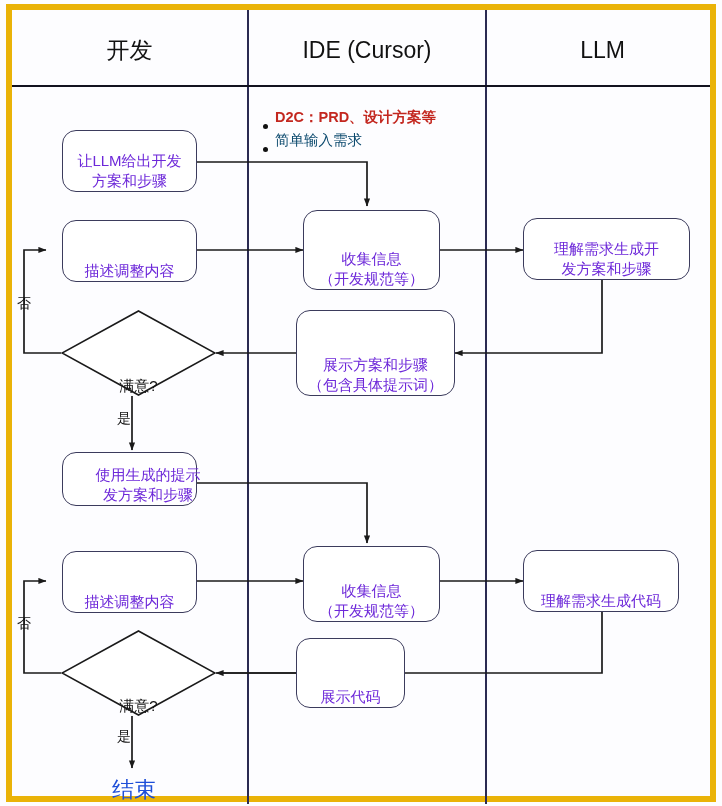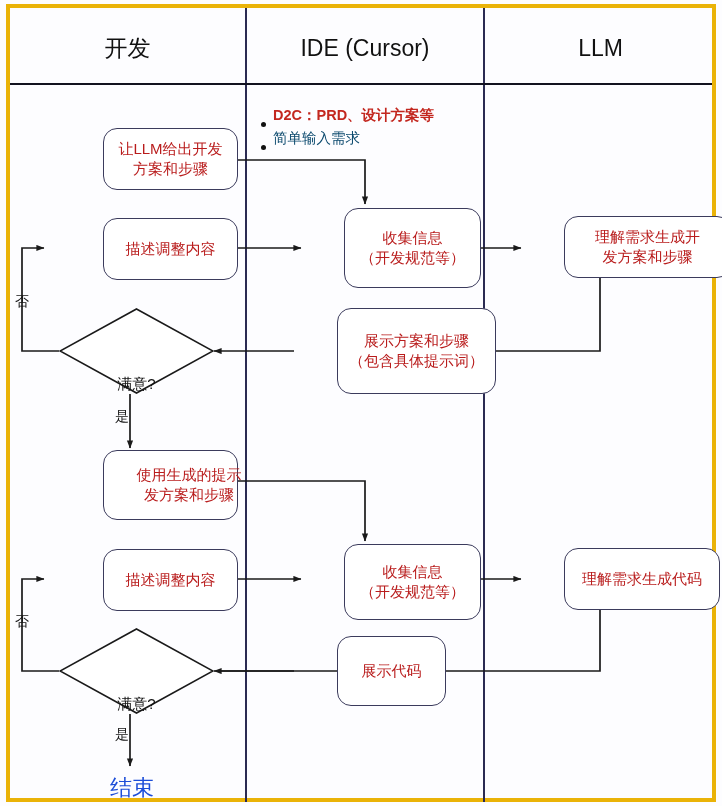--- a/index.html
+++ b/index.html
@@ -7,41 +7,40 @@
   #stage{
     position:relative;
     width:722px;height:806px;
     background:#fdfdff;
     box-sizing:border-box;
     overflow:hidden;
   }
   #frame{
     position:absolute;left:6px;top:4px;
     width:710px;height:798px;
-    border:4px solid #eab308;
+    border:6px solid #eab308;
     box-sizing:border-box;
     background:#fdfdff;
   }
   .vdiv{position:absolute;top:0;width:2px;background:#2b2b52;}
   .hdiv{position:absolute;left:0;right:0;height:2px;background:#12121f;}
   .colhead{
     position:absolute;top:0;height:80px;
     display:flex;align-items:center;justify-content:center;
     text-align:center;line-height:1.22;
     font-size:23px;color:#111;
   }
   svg#wires{position:absolute;left:0;top:0;width:710px;height:798px;overflow:visible;}
   .node{
     position:absolute;box-sizing:border-box;
     border:1.6px solid #3b3b5c;border-radius:14px;
     background:#ffffff;
-    display:flex;flex-direction:column;align-items:center;justify-content:center;
-    text-align:center;color:#b91c1c;font-size:15px;line-height:1.35;
+    display:flex;flex-direction:column;align-items:center;justify-content:flex-end;
+    text-align:center;color:#6d28d9;font-size:15px;line-height:1.35;
     z-index:3;
-    margin-left:43px;
   }
   .node span{display:block;white-space:nowrap;}
   .diamond{
     position:absolute;z-index:3;
     display:flex;align-items:flex-end;justify-content:center;
   }
   .diamond .dshape{
     position:absolute;left:0;top:0;width:100%;height:100%;
   }
   .diamond .dlabel{
@@ -168,21 +167,21 @@
       <span>（包含具体提示词）</span>
     </div>
 
     <div class="diamond" style="left:49px;top:300px;width:155px;height:86px;">
       <svg class="dshape" viewBox="0 0 155 86" preserveAspectRatio="none">
         <polygon points="77.5,1 154,43 77.5,85 1,43" fill="#ffffff" stroke="#1a1a1a" stroke-width="1.6"></polygon>
       </svg>
       <span class="dlabel">满意?</span>
     </div>
 
-    <div class="node" style="left:50px;top:442px;width:135px;height:70px;padding-left:37px;">
+    <div class="node" style="left:50px;top:442px;width:135px;height:54px;padding-left:37px;">
       <span>使用生成的提示</span>
       <span>发方案和步骤</span>
     </div>
 
     <div class="node" style="left:50px;top:541px;width:135px;height:62px;">
       <span>描述调整内容</span>
     </div>
 
     <div class="node" style="left:291px;top:536px;width:137px;height:76px;">
       <span>收集信息</span>

